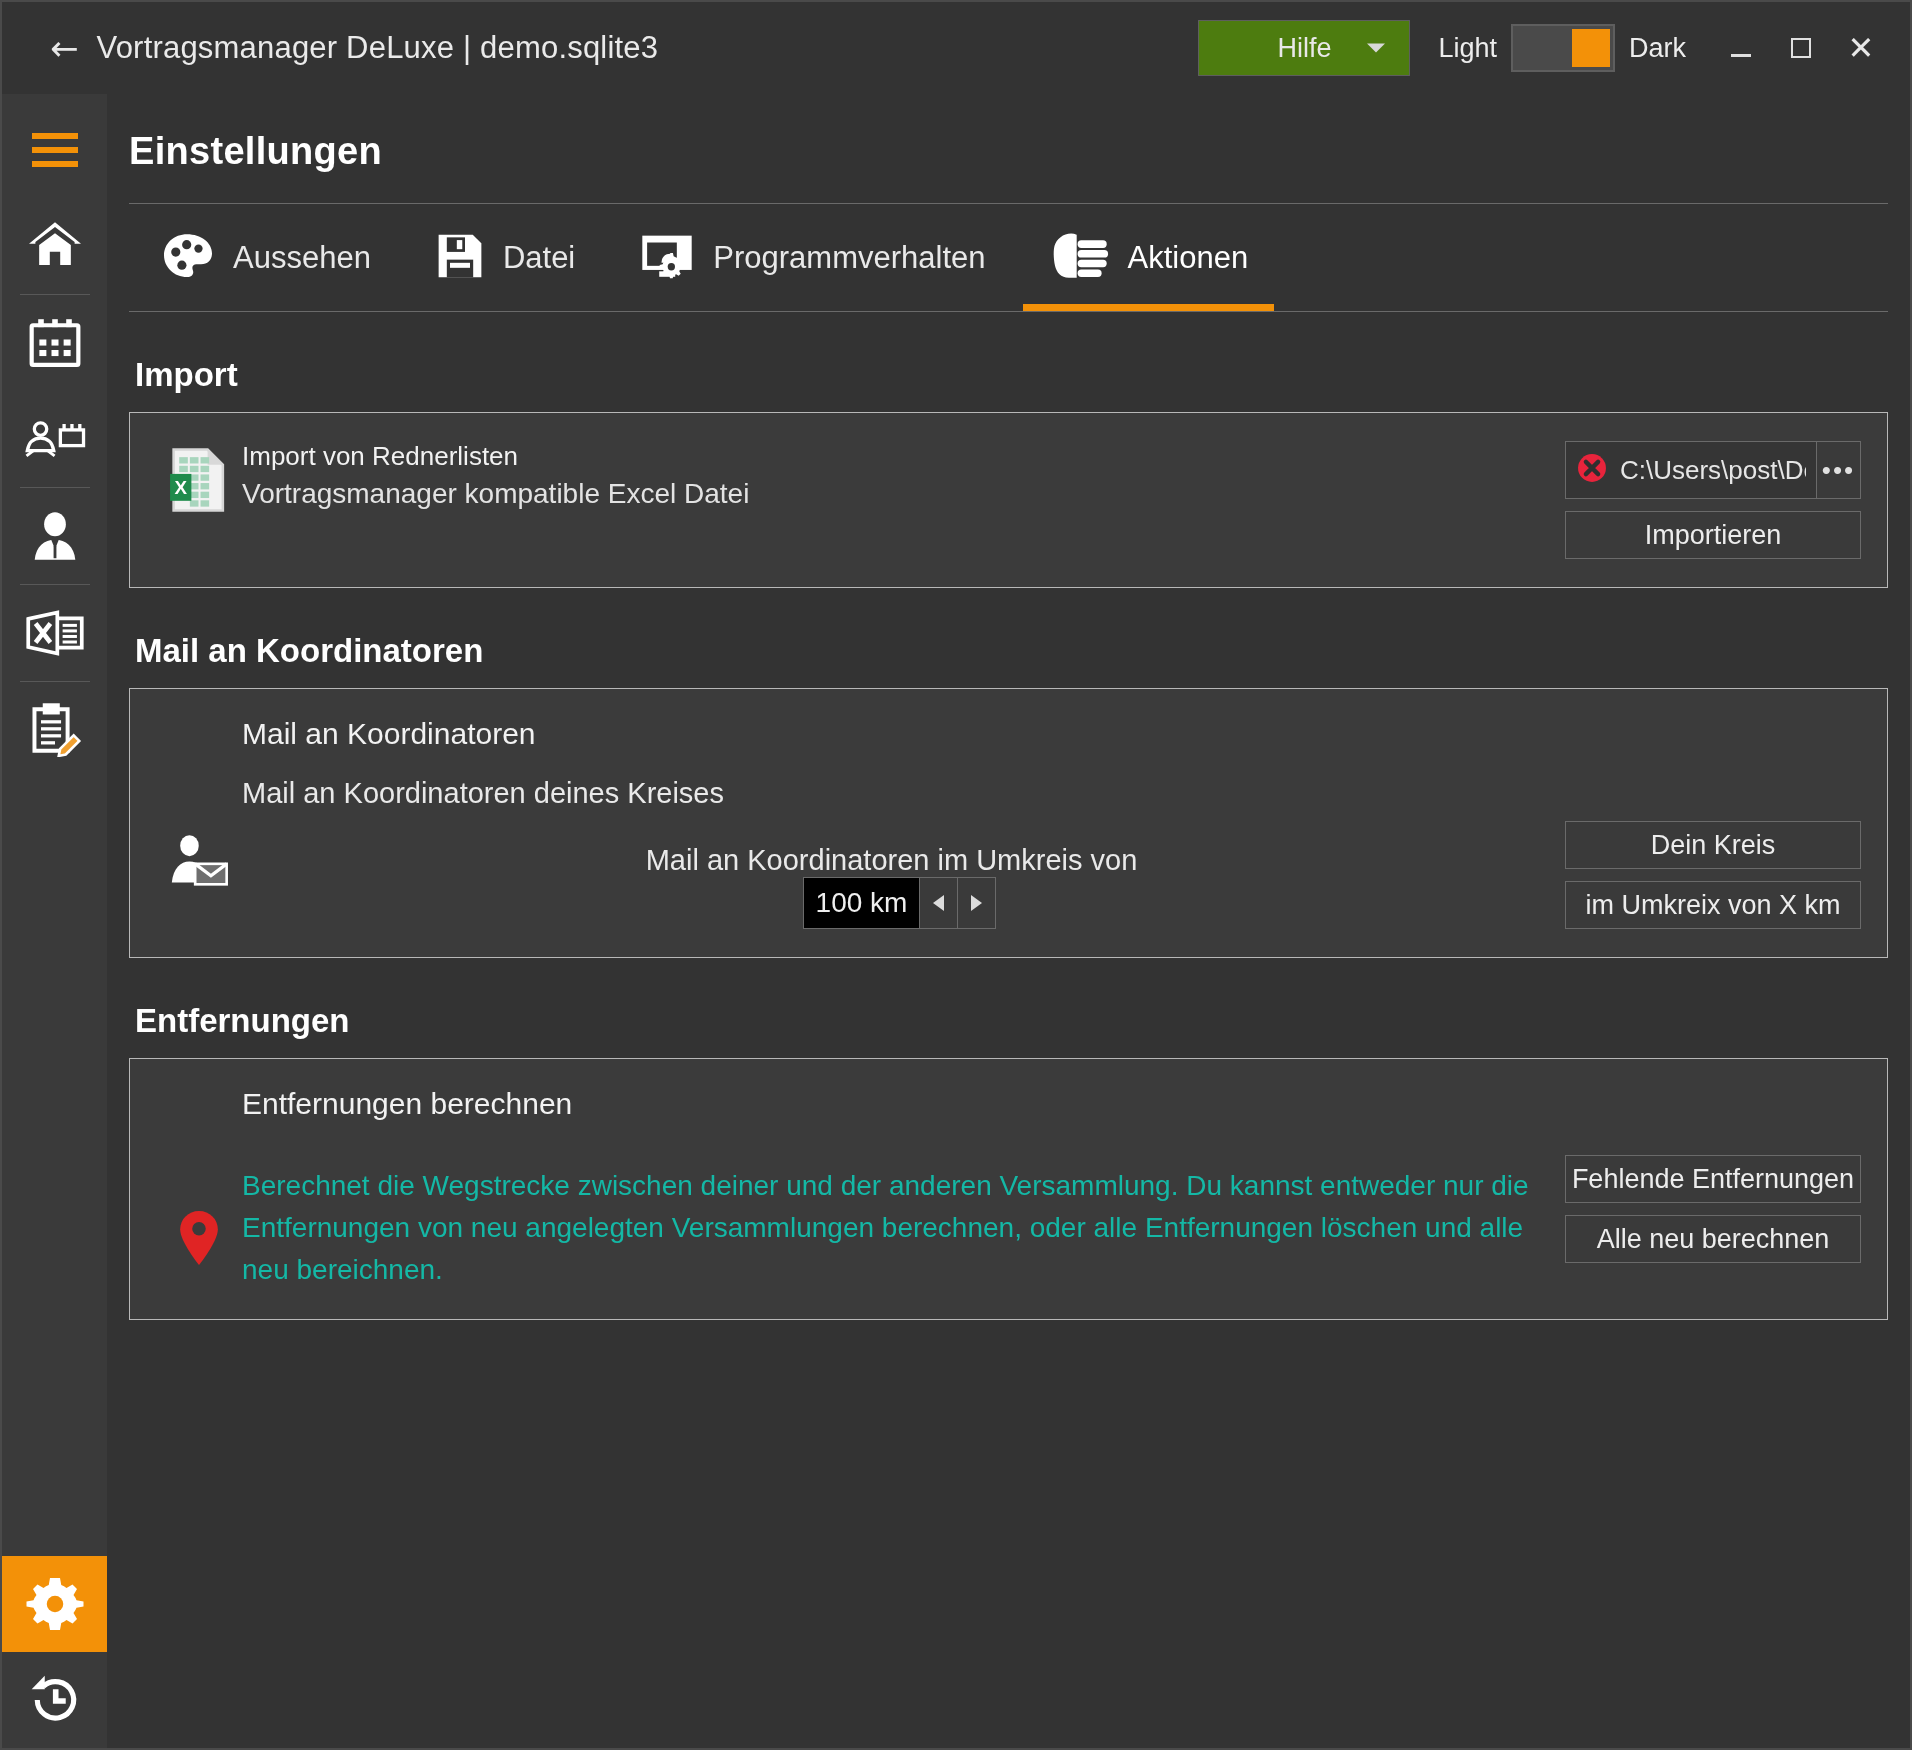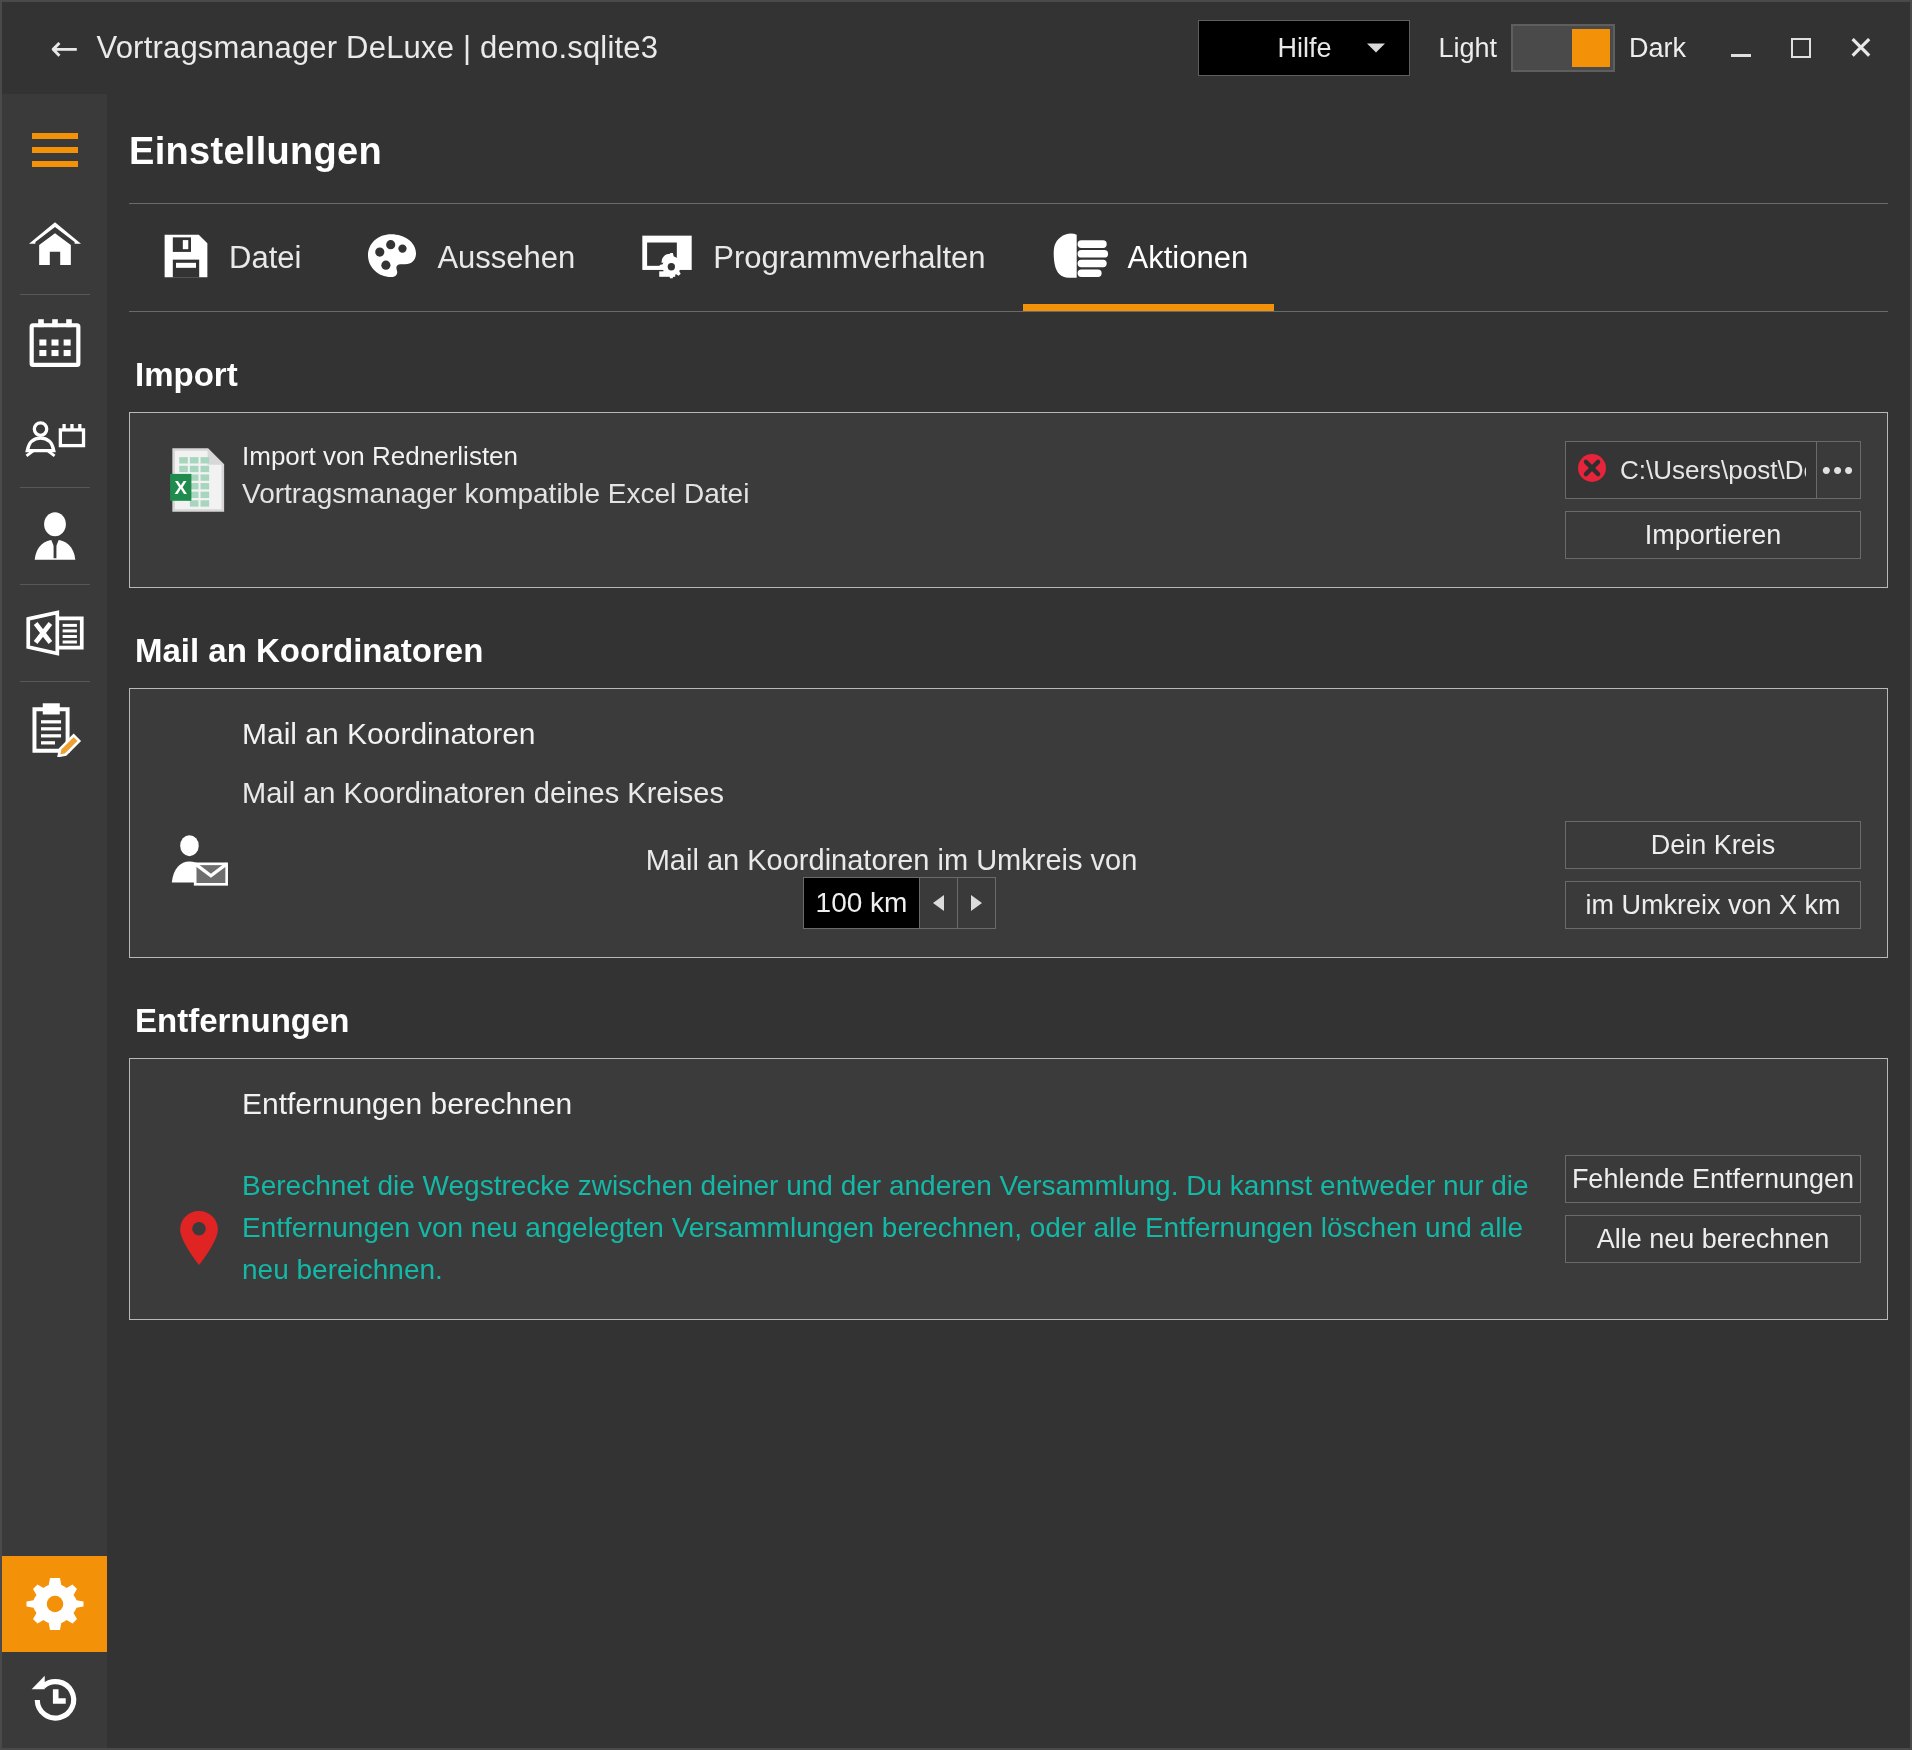--- a/index.html
+++ b/index.html
@@ -32,21 +32,21 @@
   }
   .app-title {
     font-size: 31px; color: #eaeaea; white-space: nowrap;
     letter-spacing: .2px;
   }
   .titlebar-right {
     margin-left: auto; display: flex; align-items: center; gap: 0;
   }
   .help-combo {
     width: 212px; height: 56px;
-    border: 1px solid #5e5e5e; background: #000000;
+    border: 1px solid #5e5e5e; background: #4d7c0f;
     display: flex; align-items: center; justify-content: center;
     position: relative; cursor: pointer; margin-right: 28px;
   }
   .help-combo .lbl { font-size: 27px; color: #e8e8e8; }
   .help-combo .caret {
     position: absolute; right: 24px; top: 50%;
     transform: translateY(-50%);
     width: 0; height: 0;
     border-left: 9px solid transparent;
     border-right: 9px solid transparent;
@@ -344,42 +344,42 @@
 
     <div class="content">
 
       <div class="page-title">Einstellungen</div>
 
       <div class="tabs-wrap">
         <div class="tabs">
 
           <div class="tab">
             <span>
+              <svg width="54" height="48" viewBox="0 0 24 22" fill="#ffffff">
+                <path d="M11.6 1 C5.6 1 1 5.2 1 10.6 C1 16 5.6 20.6 11.6 20.6 C13.4 20.6 14.4 19.6 14.4 18.4 C14.4 17.6 14 17.2 14 16.4 C14 15.4 14.8 14.8 15.8 14.8 L18 14.8 C21 14.8 23 12.8 23 9.8 C23 4.8 17.9 1 11.6 1 Z"></path>
+                <circle cx="6.4" cy="9.2" r="2.1" fill="#333333"></circle>
+                <circle cx="11.4" cy="5.8" r="2.1" fill="#333333"></circle>
+                <circle cx="16.8" cy="7.6" r="1.9" fill="#333333"></circle>
+                <circle cx="9.2" cy="15.2" r="2.1" fill="#333333"></circle>
+              </svg>
+            </span>
+            <span class="tab-label">Aussehen</span>
+          </div>
+
+          <div class="tab">
+            <span>
               <svg width="50" height="50" viewBox="0 0 22 22" fill="#ffffff">
                 <path d="M1.6 1.6 L16.6 1.6 L20.4 5.4 L20.4 20.4 L1.6 20.4 Z"></path>
                 <rect x="5.2" y="2.8" width="8" height="6.4" fill="#333333"></rect>
                 <rect x="9.6" y="4" width="2.4" height="4" fill="#ffffff"></rect>
                 <rect x="5.2" y="12.6" width="11.6" height="7.8" fill="#333333"></rect>
                 <rect x="6.6" y="14" width="8.8" height="2.2" fill="#ffffff"></rect>
               </svg>
             </span>
             <span class="tab-label">Datei</span>
-          </div>
-
-          <div class="tab">
-            <span>
-              <svg width="54" height="48" viewBox="0 0 24 22" fill="#ffffff">
-                <path d="M11.6 1 C5.6 1 1 5.2 1 10.6 C1 16 5.6 20.6 11.6 20.6 C13.4 20.6 14.4 19.6 14.4 18.4 C14.4 17.6 14 17.2 14 16.4 C14 15.4 14.8 14.8 15.8 14.8 L18 14.8 C21 14.8 23 12.8 23 9.8 C23 4.8 17.9 1 11.6 1 Z"></path>
-                <circle cx="6.4" cy="9.2" r="2.1" fill="#333333"></circle>
-                <circle cx="11.4" cy="5.8" r="2.1" fill="#333333"></circle>
-                <circle cx="16.8" cy="7.6" r="1.9" fill="#333333"></circle>
-                <circle cx="9.2" cy="15.2" r="2.1" fill="#333333"></circle>
-              </svg>
-            </span>
-            <span class="tab-label">Aussehen</span>
           </div>
 
           <div class="tab">
             <span>
               <svg width="56" height="48" viewBox="0 0 24 21" fill="none">
                 <rect x="1.2" y="1.6" width="21.6" height="15" fill="#ffffff"></rect>
                 <rect x="3.3" y="4.6" width="13" height="10.2" fill="#333333"></rect>
                 <path d="M9.6 13.5 C9.6 11 11.2 9.5 13.4 9.5 L13.4 13.5 Z" fill="#ffffff"></path>
                 <path d="M13.4 9.2 L14.6 9.2 L14.9 10.6 L16.2 11.3 L17.4 10.8 L18.2 11.8 L17.4 12.9 L17.7 14.2 L19 14.6 L19 15.8 L17.7 16.1 L17.4 17.3 L18 18.3 L17.1 19.1 L16 18.5 L14.8 18.9 L14.5 20.2 L13.3 20.2 L13 18.9 L11.8 18.4 L10.7 19 L9.9 18.2 L10.5 17.1 L10.1 15.9 L8.8 15.6 L8.8 14.4 L10.1 14.1 L10.6 12.9 L10 11.8 L10.9 11 L12 11.6 L13.2 11.2 Z" fill="#ffffff"></path>
                 <circle cx="13.9" cy="15.2" r="1.6" fill="#333333"></circle>

